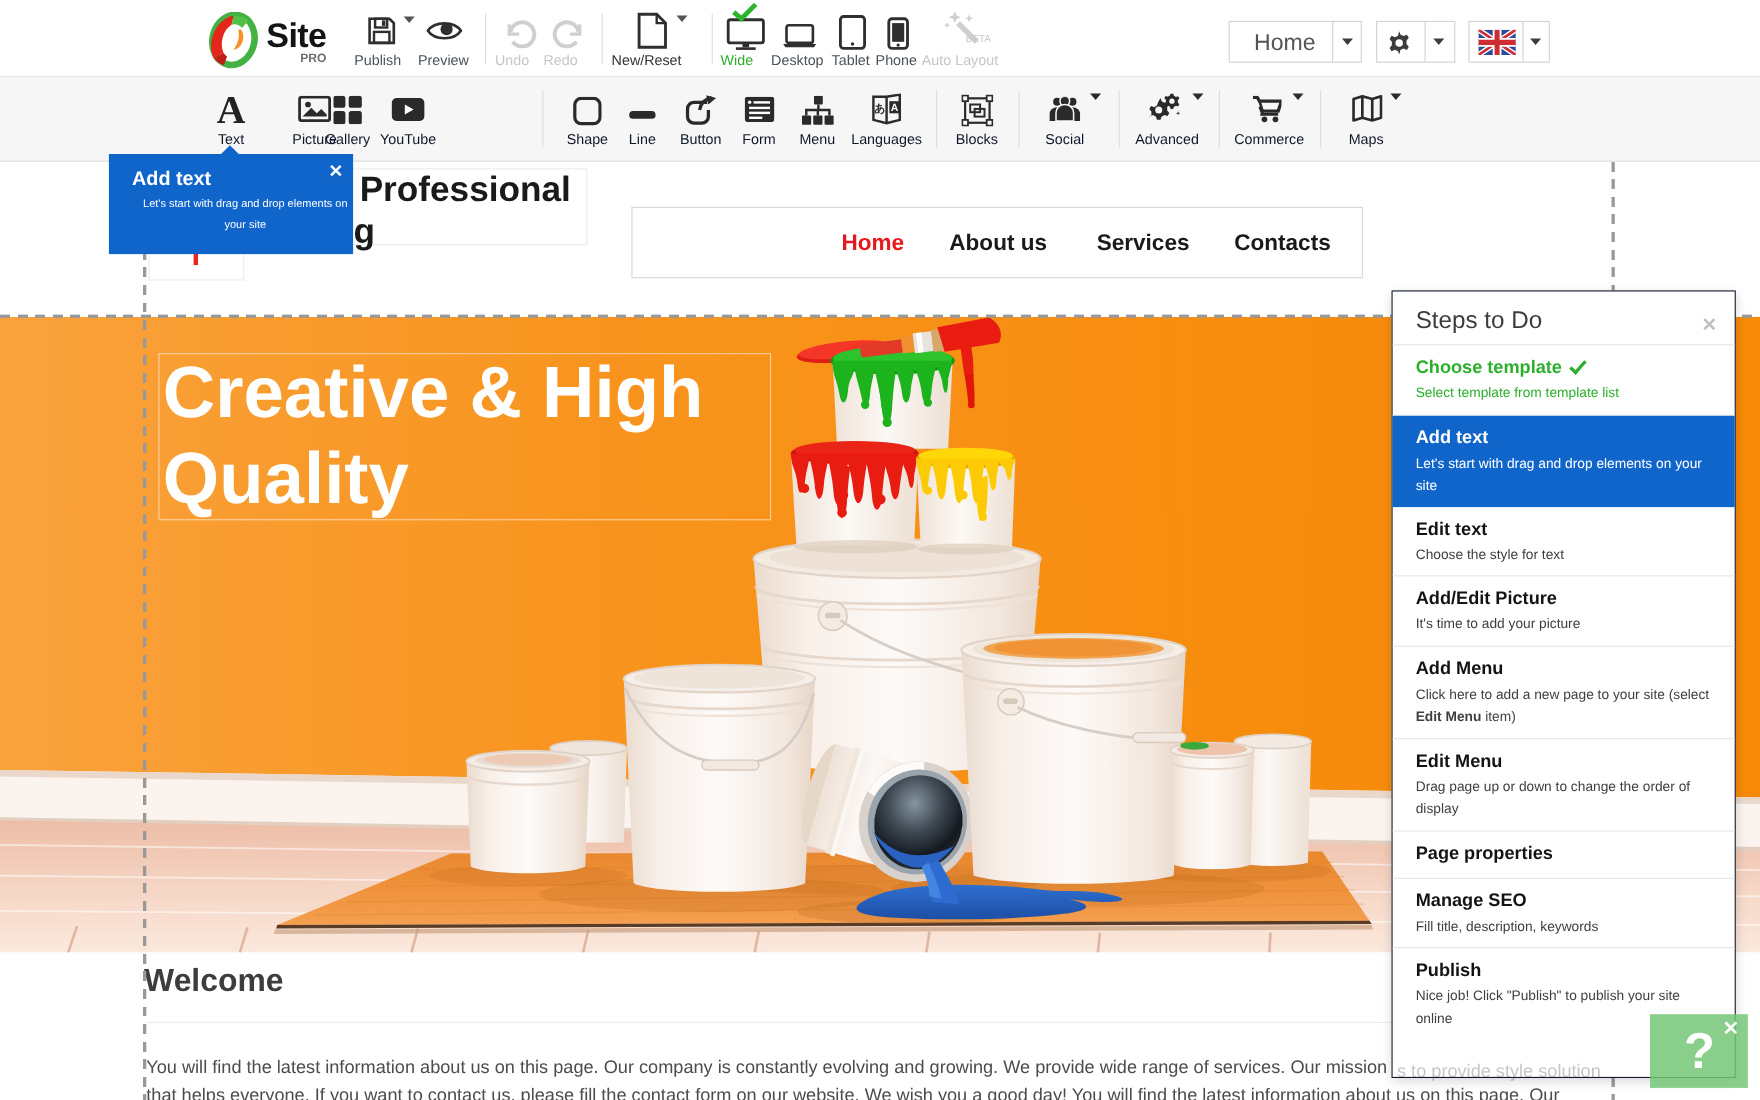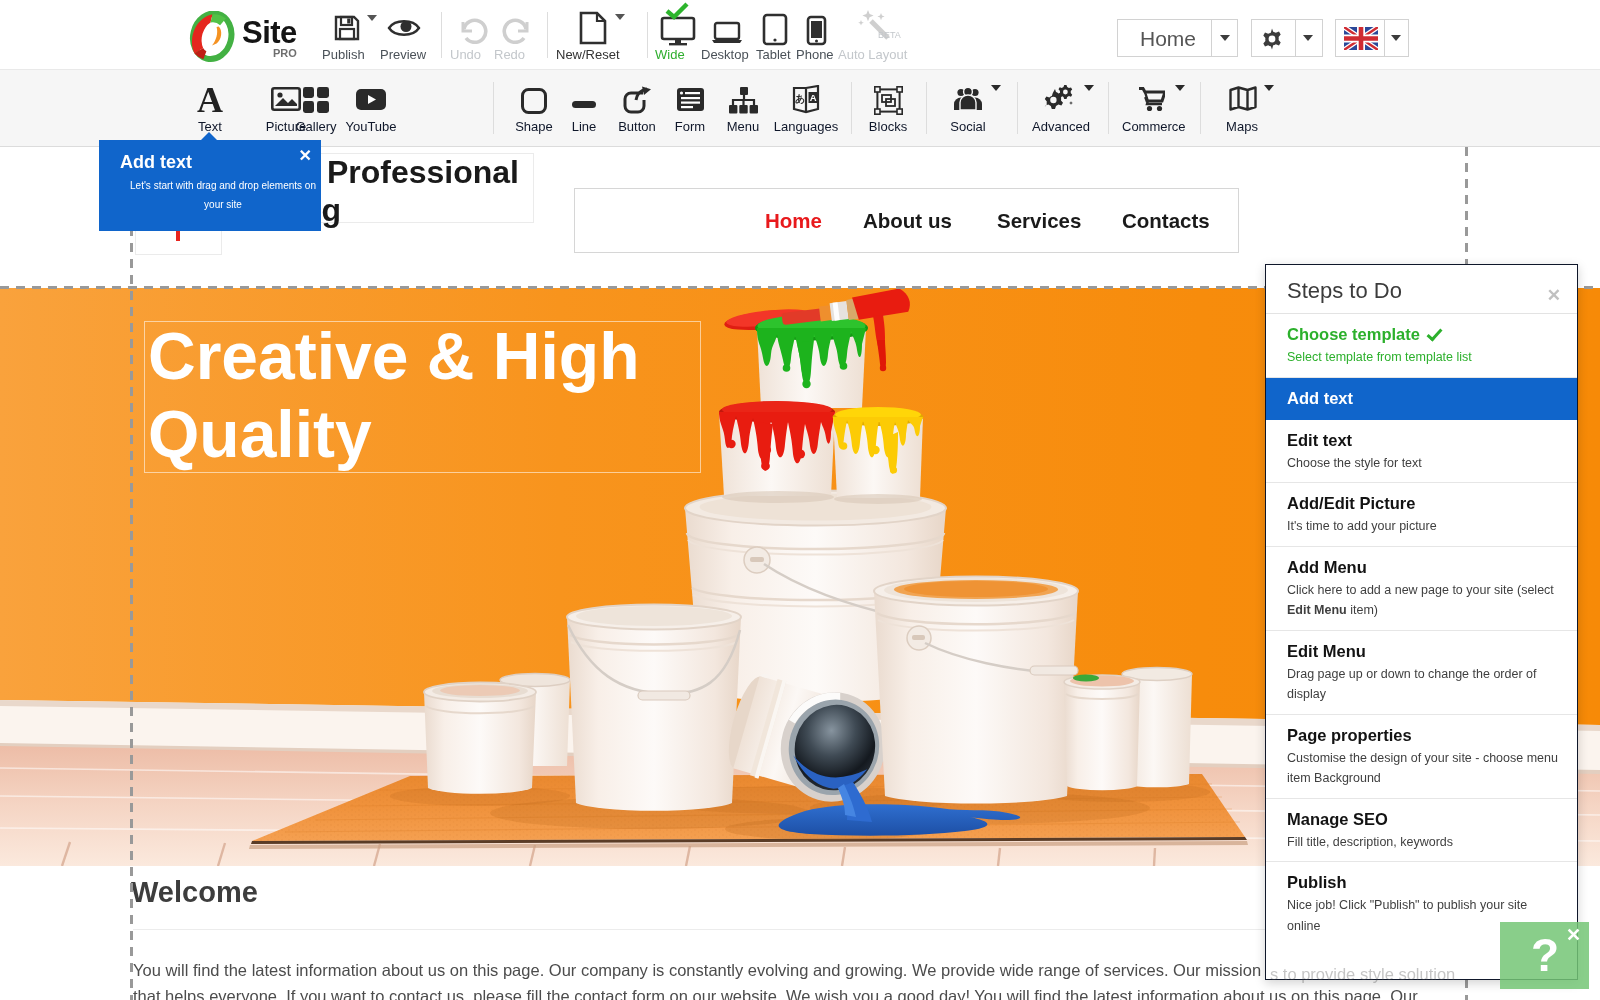--- a/index.html
+++ b/index.html
@@ -619,40 +619,40 @@
 
   <div id="panel">
     <div id="ptitle">Steps to Do</div>
     <div id="pclose">✕</div>
     <div class="step green">
         <h4>Choose template<span class="check"></span></h4>
         <p>Select template from template list</p>
       </div>
     <div class="step blue">
         <h4>Add text</h4>
+        <p>Let's start with drag and drop elements on your<br>site</p>
       </div>
     <div class="step">
         <h4>Edit text</h4>
         <p>Choose the style for text</p>
       </div>
     <div class="step">
         <h4>Add/Edit Picture</h4>
         <p>It's time to add your picture</p>
       </div>
     <div class="step">
         <h4>Add Menu</h4>
         <p>Click here to add a new page to your site (select<br><b>Edit Menu</b> item)</p>
       </div>
     <div class="step">
         <h4>Edit Menu</h4>
         <p>Drag page up or down to change the order of<br>display</p>
       </div>
     <div class="step">
         <h4>Page properties</h4>
-        <p>Customise the design of your site - choose menu<br>item Background</p>
       </div>
     <div class="step">
         <h4>Manage SEO</h4>
         <p>Fill title, description, keywords</p>
       </div>
     <div class="step" style="border-bottom:none;">
         <h4>Publish</h4>
         <p>Nice job! Click "Publish" to publish your site<br>online</p>
       </div>
   </div>

